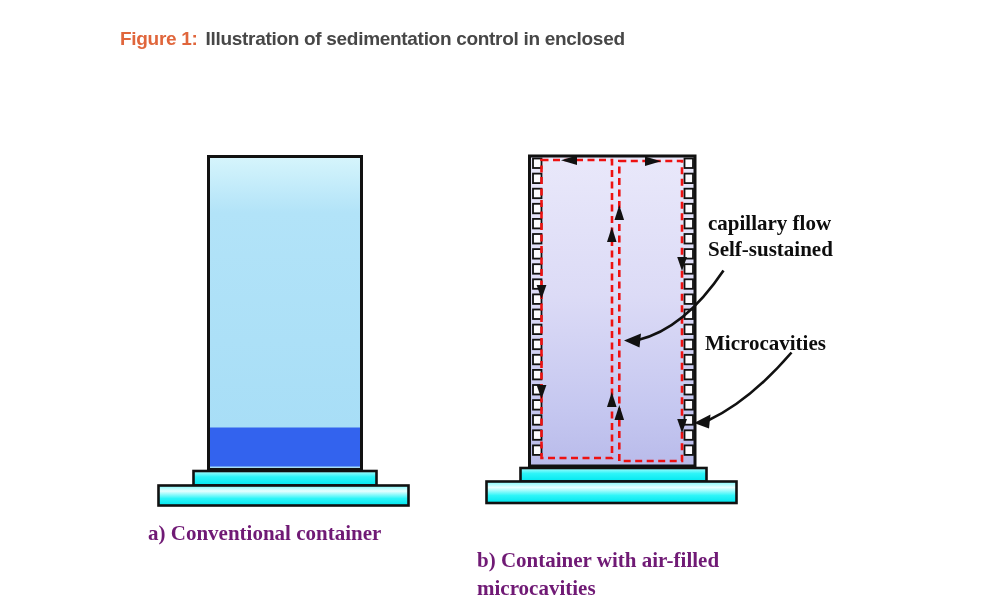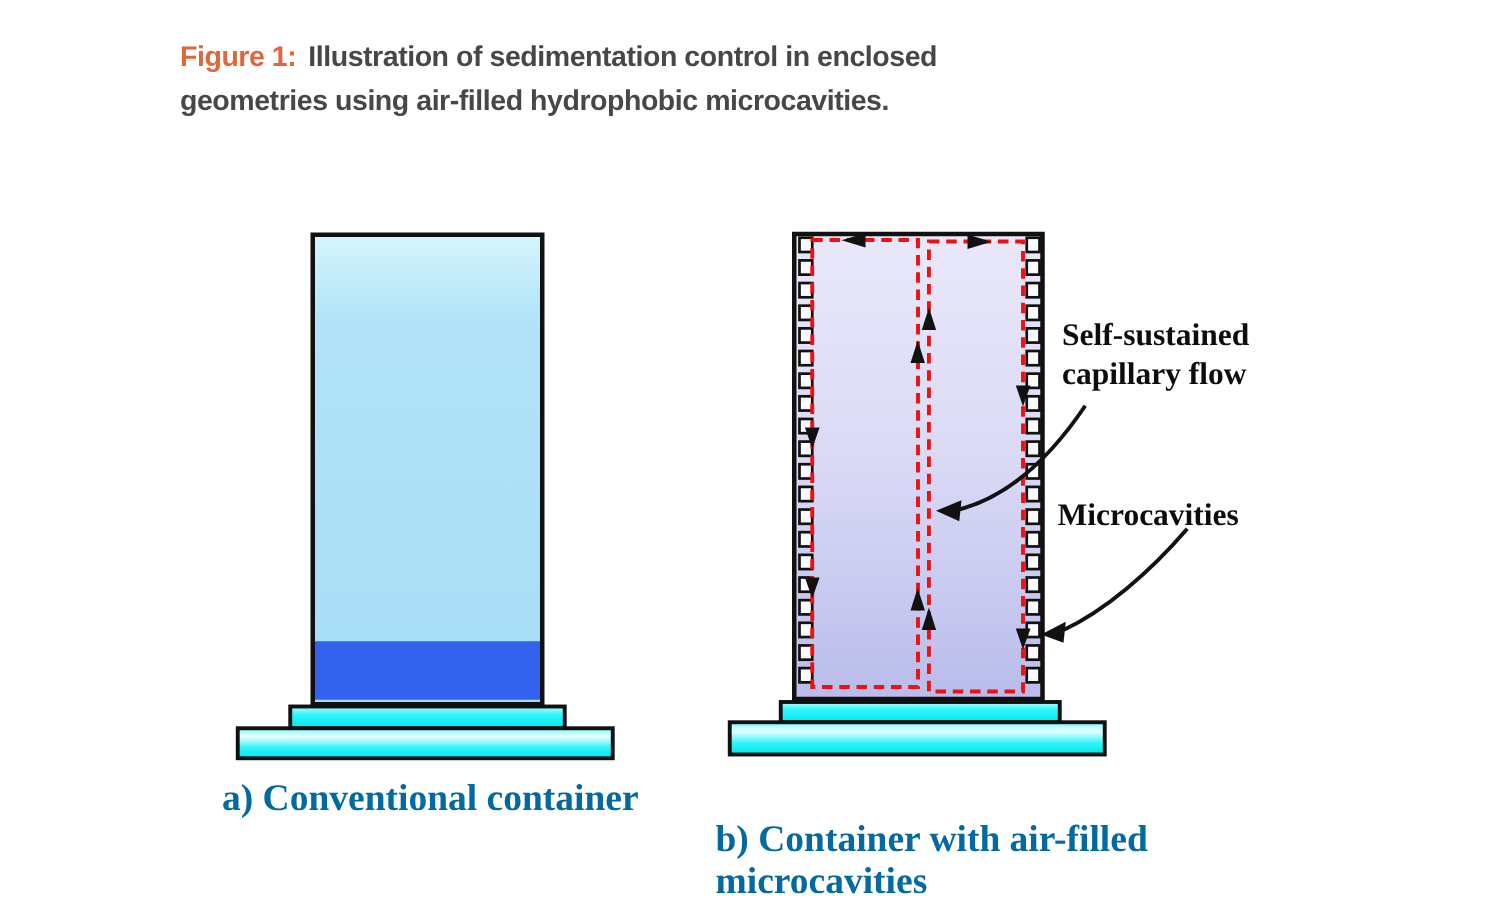--- a/index.html
+++ b/index.html
@@ -5,30 +5,29 @@
   html,body{margin:0;padding:0;width:1000px;height:600px;background:#ffffff;overflow:hidden;}
   #canvas{position:relative;width:812px;height:600px;background:#ffffff;
           font-family:"Liberation Sans",sans-serif;}
   #diagram-svg{position:absolute;left:0;top:0;}
   .title{position:absolute;left:120px;top:24px;font-size:19px;font-weight:700;
          letter-spacing:-0.3px;line-height:29px;color:#474747;}
   .title .prefix{color:#e0663c;margin-right:8px;}
   .serif-label{position:absolute;font-family:"Liberation Serif",serif;font-weight:700;
                color:#0d0d0d;font-size:21px;line-height:26px;white-space:nowrap;}
   .caption{position:absolute;font-family:"Liberation Serif",serif;font-weight:700;
-           color:#0369a1;font-size:25px;line-height:28px;white-space:nowrap;}
+           color:#701a75;font-size:21px;line-height:28px;white-space:nowrap;}
 </style>
 </head>
 <body>
 
 <div id="canvas">
 
   <div class="title">
     <div><span class="prefix">Figure 1:</span><span>Illustration of sedimentation control in enclosed</span></div>
-    <div>geometries using air-filled hydrophobic microcavities.</div>
   </div>
 
   <svg id="diagram-svg" width="1000" height="600" viewBox="0 0 1000 600">
     <defs>
       <linearGradient id="beakerA" x1="0" y1="0" x2="0" y2="1">
         <stop offset="0" stop-color="#d6f5fc"></stop>
         <stop offset="0.18" stop-color="#b2e3f8"></stop>
         <stop offset="1" stop-color="#a6ddf6"></stop>
       </linearGradient>
       <linearGradient id="sedimentG" x1="0" y1="0" x2="0" y2="1">
@@ -127,22 +126,22 @@
       <rect x="486.5" y="481.5" width="250" height="21.5" fill="url(#cyanBar2)" stroke="#111111" stroke-width="2.6"></rect>
 
       <path d="M 723.5 270.5 C 707 295, 679 330, 638 340" fill="none" stroke="#111111" stroke-width="2.6"></path>
       <polygon points="624,340.5 641,333.5 639.5,347.5" fill="#111111"></polygon>
       <path d="M 791.5 352.5 C 767 381, 737 407, 708 420.5" fill="none" stroke="#111111" stroke-width="2.6"></path>
       <polygon points="694,423 710.5,414.5 709,428.5" fill="#111111"></polygon>
     </g>
   </svg>
 
   <div class="serif-label" style="left:708px;top:210px;">
+    <div>capillary flow</div>
     <div>Self-sustained</div>
-    <div>capillary flow</div>
   </div>
 
   <div class="serif-label" style="left:705px;top:330px;">Microcavities</div>
 
   <div class="caption" style="left:148px;top:519px;">a) Conventional container</div>
 
   <div class="caption" style="left:477px;top:516px;margin-top:30px;">
     <div>b) Container with air-filled</div>
     <div>microcavities</div>
   </div>

